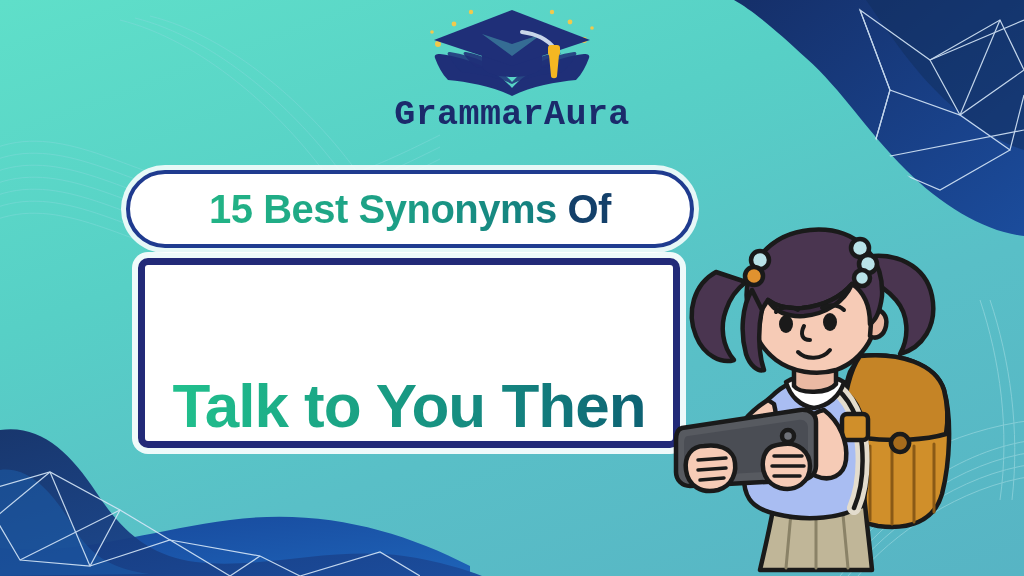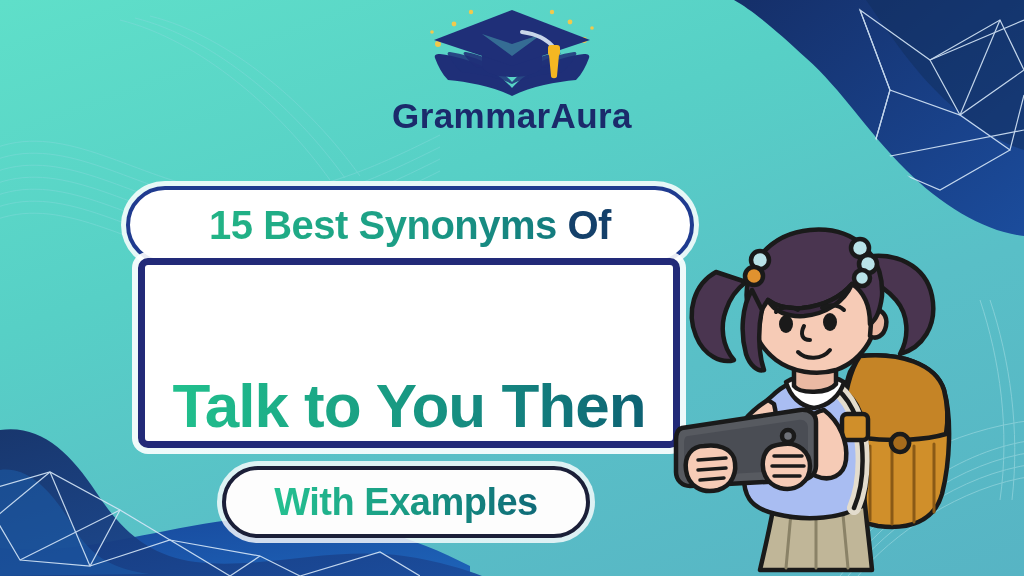--- a/index.html
+++ b/index.html
@@ -32,33 +32,33 @@
     top: 4px;
     width: 1024px;
     text-align: center;
   }
   #logo-mark {
     display: block;
     margin: 0 auto;
   }
   #brand-name {
     margin-top: 2px;
-    font-family: Liberation Sans, sans-serif;
+    font-family: Liberation Mono, monospace;
     font-weight: 700;
     font-size: 35px;
     letter-spacing: 0.4px;
     color: #1b2a6b;
     line-height: 1;
   }
 
   
   #pill-top {
     position: absolute;
     left: 126px;
-    top: 186px;
+    top: 170px;
     width: 560px;
     height: 70px;
     background: #ffffff;
     border: 4px solid #1f3b8f;
     border-radius: 40px;
     box-shadow: 0 0 0 5px rgba(255,255,255,0.85);
     display: flex;
     align-items: center;
     justify-content: center;
   }
@@ -255,23 +255,20 @@
   <div id="pill-top">
     <div id="pill-top-text">
       <span class="grad-green">15 Best Synonyms</span><span>&nbsp;</span><span class="navy-word">Of</span>
     </div>
   </div>
 
   <div id="title-box">
     <div id="title-text">Talk to You Then</div>
   </div>
 
-  <div id="pill-bottom">
-    <div id="pill-bottom-text">With Examples</div>
-  </div>
 
   <svg id="girl-illustration" viewBox="0 0 300 362" xmlns="http://www.w3.org/2000/svg">
     <g stroke="#1a1a1a" stroke-width="4.5" stroke-linejoin="round" stroke-linecap="round">
 
       <path d="M196 44 C232 36 262 52 268 82 C274 112 258 134 236 140 C246 122 244 100 232 86 C220 72 204 64 196 60 Z" fill="#4a3550"></path>
 
       <path d="M52 58 C30 70 22 98 32 122 C40 142 58 150 70 146 C58 132 56 112 62 96 C66 84 74 74 82 68 Z" fill="#4a3550"></path>
 
       <path d="M196 142 C236 138 272 150 280 176 C288 204 286 248 278 280 C270 308 244 316 214 312 C190 308 178 292 176 268 C174 230 178 180 186 158 Z" fill="#d08f2a"></path>
       <path d="M196 142 C236 138 272 150 280 176 C284 192 284 208 282 220 C262 226 228 228 200 224 C186 222 180 214 180 202 C180 182 186 156 196 142 Z" fill="#c58426"></path>

